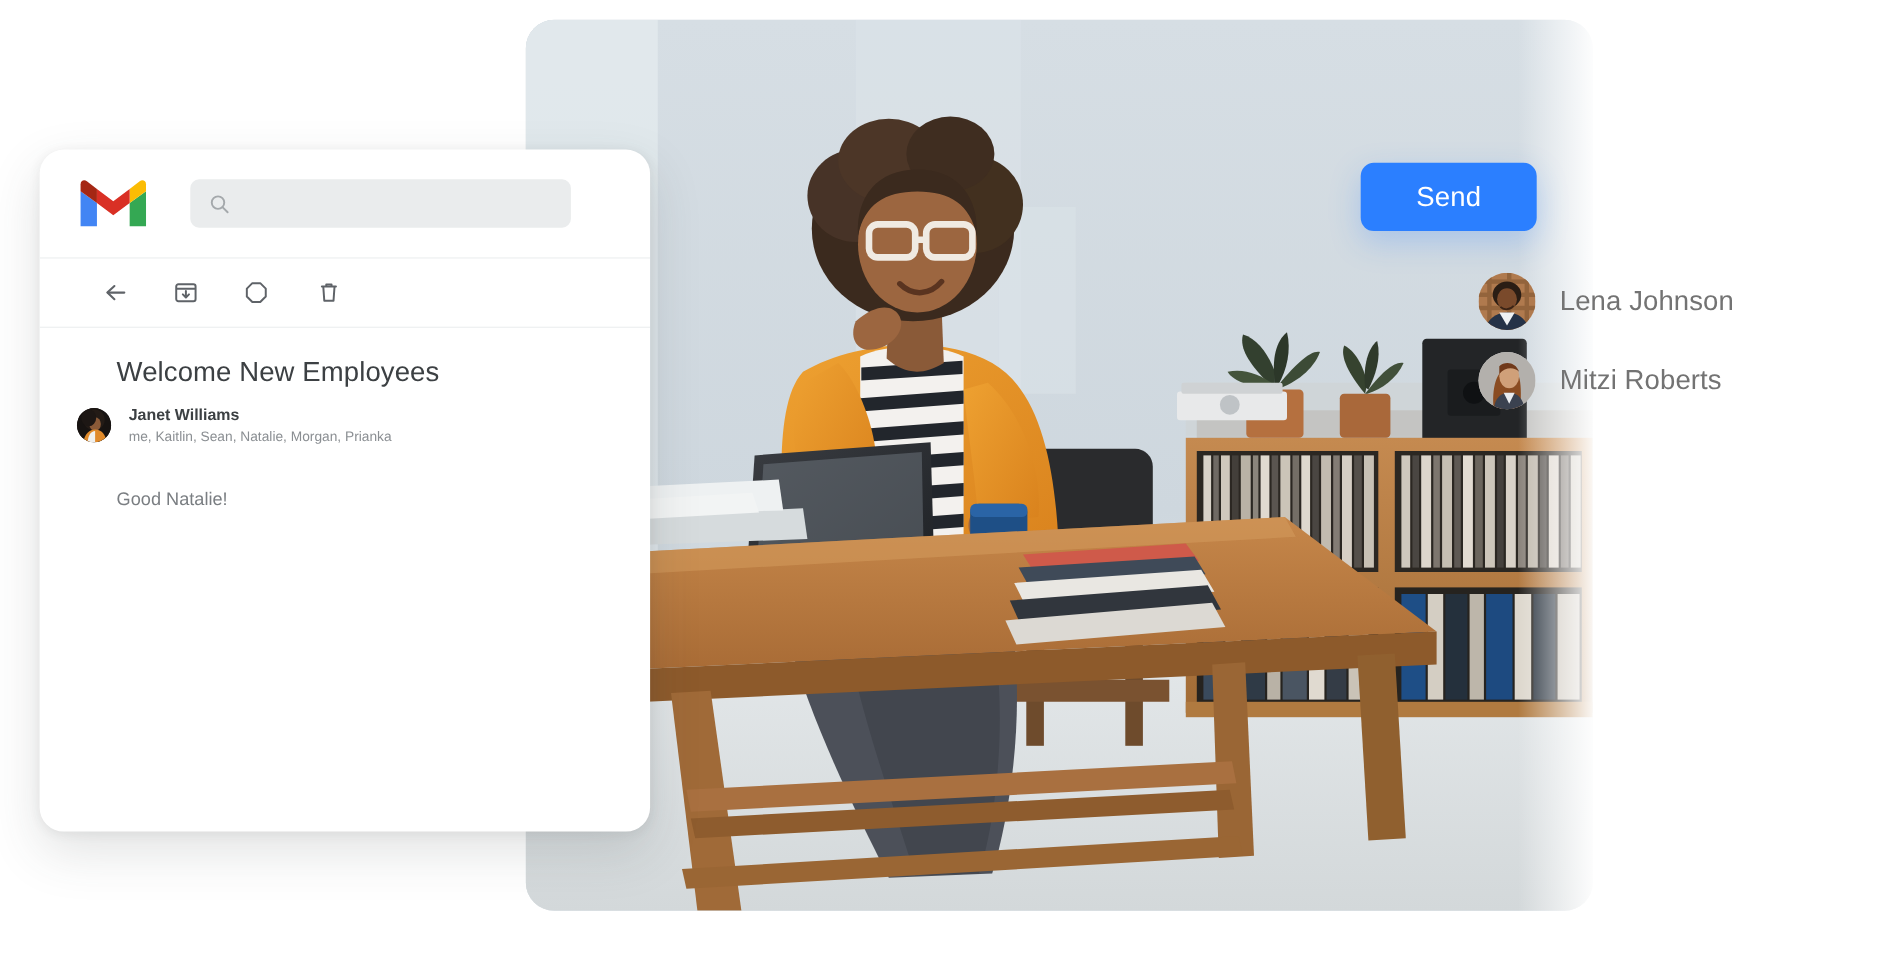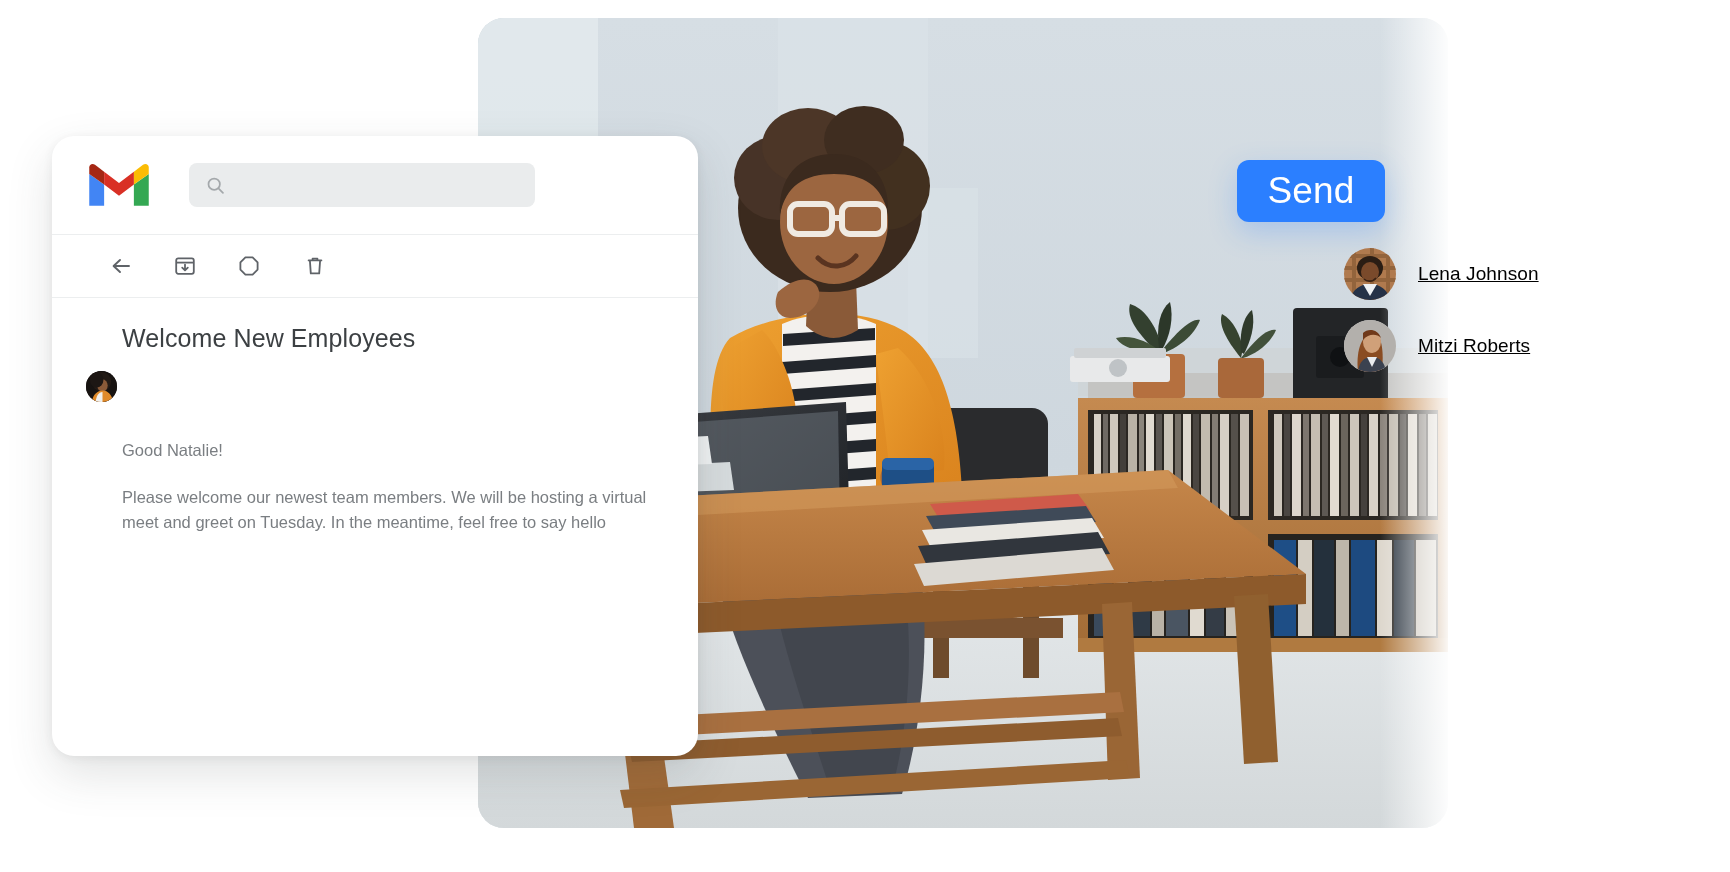--- a/index.html
+++ b/index.html
@@ -25,23 +25,23 @@
     height: 810px;
     border-radius: 26px;
     overflow: hidden;
     background: #cfd8de;
   }
   #hero-photo svg { display: block; width: 100%; height: 100%; }
 
   
   #gmail-card {
     position: absolute;
-    left: 52px;
+    left: 36px;
     top: 136px;
-    width: 646px;
+    width: 555px;
     height: 620px;
     background: #ffffff;
     border-radius: 22px;
     box-shadow: 0 18px 46px rgba(60,64,67,0.15), 0 2px 10px rgba(60,64,67,0.08);
     overflow: hidden;
   }
 
   .gm-topbar {
     height: 98px;
     display: flex;
@@ -139,32 +139,31 @@
     line-height: 25px;
     color: #7a7e82;
   }
   .gm-message p:last-child { margin-bottom: 0; }
 
   
   #send-button {
     position: absolute;
     left: 1237px;
     top: 148px;
-    width: 148px;
+    width: 160px;
     height: 62px;
     background: #2b7fff;
     border-radius: 12px;
     border: 0;
     color: #ffffff;
     font-family: "Liberation Sans", sans-serif;
-    font-size: 37px;
+    font-size: 25px;
     letter-spacing: .2px;
     cursor: pointer;
     box-shadow: 0 10px 28px rgba(43,127,255,0.25);
-    margin-top: 12px;
   }
 
   
   #contact-list {
     position: absolute;
     left: 1344px;
     top: 238px;
     width: 380px;
   }
   .contact-row {
@@ -177,24 +176,23 @@
     width: 52px;
     height: 52px;
     border-radius: 50%;
     overflow: hidden;
     flex: 0 0 auto;
     background: #d8d8d8;
   }
   .contact-avatar svg { display: block; width: 100%; height: 100%; }
   .contact-name {
     margin-left: 22px;
-    font-size: 19px;
-    color: #000000;
+    font-size: 25px;
+    color: #737373;
     letter-spacing: .1px;
-    text-decoration: underline;
   }
 
   
   #photo-fade {
     position: absolute;
     left: 1380px;
     top: 0;
     width: 120px;
     height: 872px;
     background: linear-gradient(to right, rgba(255,255,255,0) 0%, rgba(255,255,255,0.96) 58%, #fff 100%);
@@ -488,25 +486,28 @@
       <span class="gm-avatar">
         <svg viewBox="0 0 32 32" aria-hidden="true">
           <rect width="32" height="32" fill="#171311"></rect>
           <ellipse cx="16" cy="11" rx="10" ry="10" fill="#231b16"></ellipse>
           <ellipse cx="17" cy="15" rx="5.4" ry="6.4" fill="#8a5a38"></ellipse>
           <path d="M6 32 C 7 24, 12 20, 17 20 C 23 20, 27 25, 28 32 Z" fill="#e08a2a"></path>
           <path d="M10 32 C 10.5 25.5, 13 22, 17 21.6 L 17 32 Z" fill="#f0f0ee"></path>
           <ellipse cx="11" cy="9" rx="7" ry="8" fill="#1d1714"></ellipse>
         </svg>
       </span>
+      <div class="gm-sender-text">
+        <div class="gm-sender-name">Janet Williams</div>
+        <div class="gm-recipients">me, Kaitlin, Sean, Natalie, Morgan, Prianka</div>
+      </div>
     </div>
 
     <div class="gm-message">
       <p>Good Natalie!</p>
-      <p>Please welcome our newest team members. We will be hosting a virtual meet and greet on Tuesday. In the meantime, feel free to say hello</p>
     </div>
   </div>
 </div>
 
 <button id="send-button">Send</button>
 
 <div id="contact-list">
 
   <div class="contact-row">
     <span class="contact-avatar">

